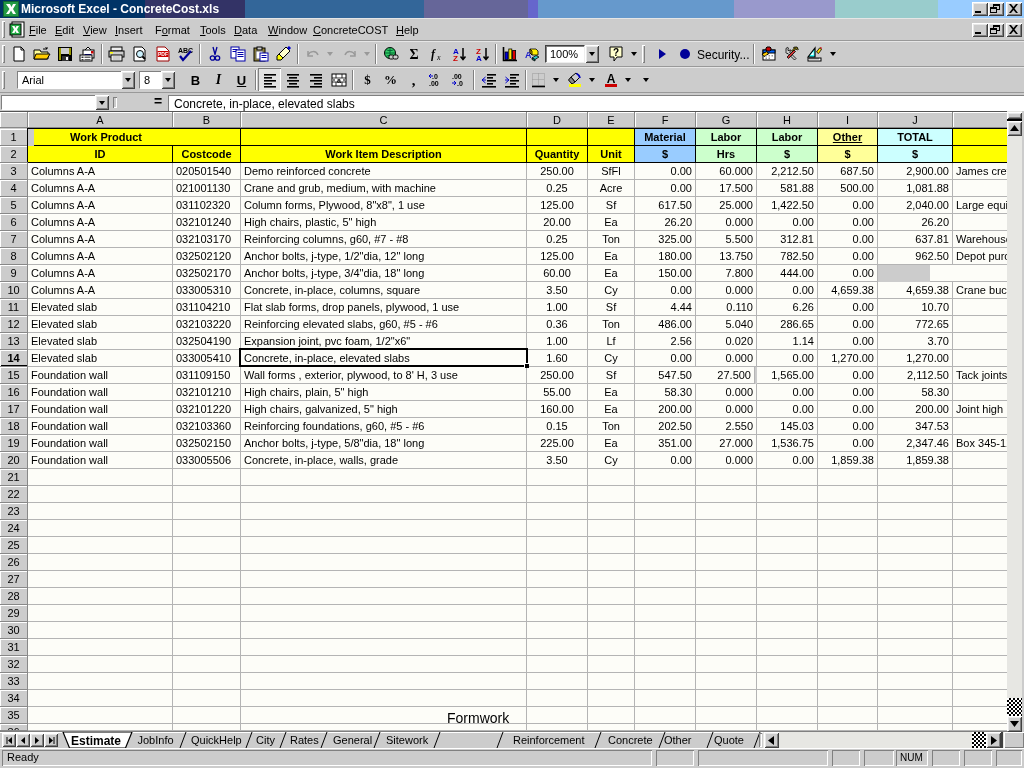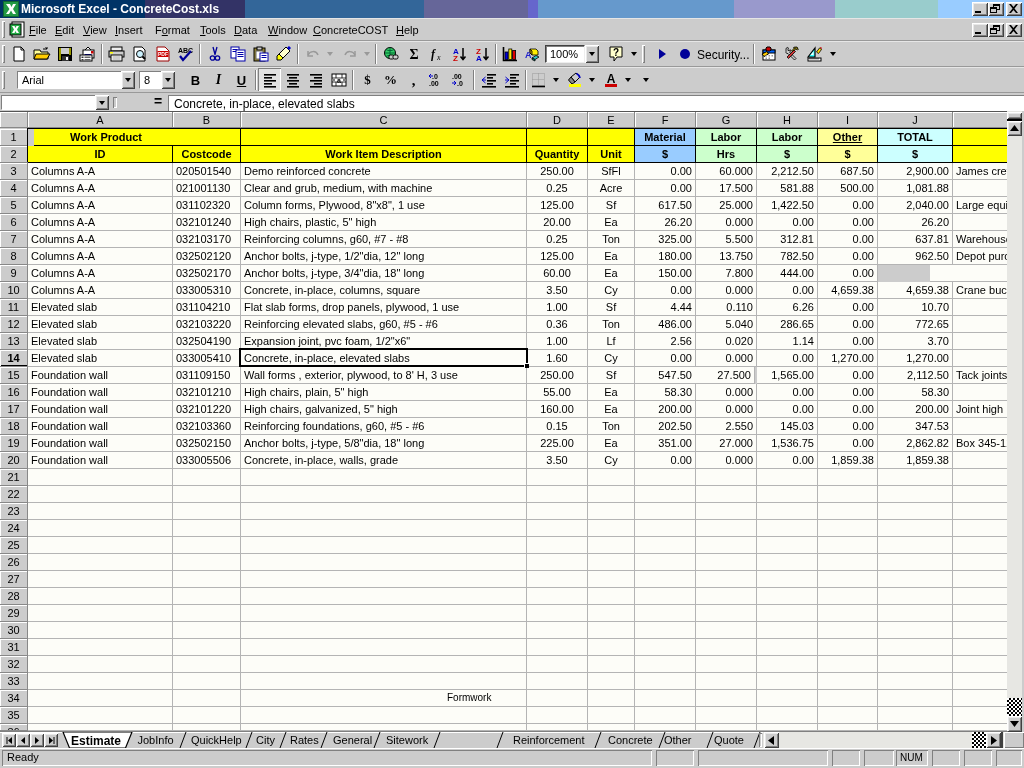--- a/index.html
+++ b/index.html
@@ -541,21 +541,21 @@
 <div class="cell ctr" style="left:527px;top:163px;width:61px;height:17px;">250.00</div>
 <div class="cell ctr" style="left:588px;top:163px;width:47px;height:17px;">SfFl</div>
 <div class="cell num" style="left:635px;top:163px;width:61px;height:17px;">0.00</div>
 <div class="cell num" style="left:696px;top:163px;width:61px;height:17px;">60.000</div>
 <div class="cell num" style="left:757px;top:163px;width:61px;height:17px;">2,212.50</div>
 <div class="cell num" style="left:818px;top:163px;width:60px;height:17px;">687.50</div>
 <div class="cell num" style="left:878px;top:163px;width:75px;height:17px;">2,900.00</div>
 <div class="cell lft" style="left:953px;top:163px;width:56px;height:17px;">James crew</div>
 <div class="cell lft" style="left:28px;top:180px;width:145px;height:17px;">Columns A-A</div>
 <div class="cell lft" style="left:173px;top:180px;width:68px;height:17px;">021001130</div>
-<div class="cell lft" style="left:241px;top:180px;width:286px;height:17px;">Clear and grub, medium, with machine</div>
+<div class="cell lft" style="left:241px;top:180px;width:286px;height:17px;">Crane and grub, medium, with machine</div>
 <div class="cell ctr" style="left:527px;top:180px;width:61px;height:17px;">0.25</div>
 <div class="cell ctr" style="left:588px;top:180px;width:47px;height:17px;">Acre</div>
 <div class="cell num" style="left:635px;top:180px;width:61px;height:17px;">0.00</div>
 <div class="cell num" style="left:696px;top:180px;width:61px;height:17px;">17.500</div>
 <div class="cell num" style="left:757px;top:180px;width:61px;height:17px;">581.88</div>
 <div class="cell num" style="left:818px;top:180px;width:60px;height:17px;">500.00</div>
 <div class="cell num" style="left:878px;top:180px;width:75px;height:17px;">1,081.88</div>
 <div class="cell lft" style="left:953px;top:180px;width:56px;height:17px;"></div>
 <div class="cell lft" style="left:28px;top:197px;width:145px;height:17px;">Columns A-A</div>
 <div class="cell lft" style="left:173px;top:197px;width:68px;height:17px;">031102320</div>
@@ -713,21 +713,21 @@
 <div class="cell lft" style="left:953px;top:418px;width:56px;height:17px;"></div>
 <div class="cell lft" style="left:28px;top:435px;width:145px;height:17px;">Foundation wall</div>
 <div class="cell lft" style="left:173px;top:435px;width:68px;height:17px;">032502150</div>
 <div class="cell lft" style="left:241px;top:435px;width:286px;height:17px;">Anchor bolts, j-type, 5/8"dia, 18" long</div>
 <div class="cell ctr" style="left:527px;top:435px;width:61px;height:17px;">225.00</div>
 <div class="cell ctr" style="left:588px;top:435px;width:47px;height:17px;">Ea</div>
 <div class="cell num" style="left:635px;top:435px;width:61px;height:17px;">351.00</div>
 <div class="cell num" style="left:696px;top:435px;width:61px;height:17px;">27.000</div>
 <div class="cell num" style="left:757px;top:435px;width:61px;height:17px;">1,536.75</div>
 <div class="cell num" style="left:818px;top:435px;width:60px;height:17px;">0.00</div>
-<div class="cell num" style="left:878px;top:435px;width:75px;height:17px;">2,862.82</div>
+<div class="cell num" style="left:878px;top:435px;width:75px;height:17px;">2,347.46</div>
 <div class="cell lft" style="left:953px;top:435px;width:56px;height:17px;">Box 345-12</div>
 <div class="cell lft" style="left:28px;top:452px;width:145px;height:17px;">Foundation wall</div>
 <div class="cell lft" style="left:173px;top:452px;width:68px;height:17px;">033005506</div>
 <div class="cell lft" style="left:241px;top:452px;width:286px;height:17px;">Concrete, in-place, walls, grade</div>
 <div class="cell ctr" style="left:527px;top:452px;width:61px;height:17px;">3.50</div>
 <div class="cell ctr" style="left:588px;top:452px;width:47px;height:17px;">Cy</div>
 <div class="cell num" style="left:635px;top:452px;width:61px;height:17px;">0.00</div>
 <div class="cell num" style="left:696px;top:452px;width:61px;height:17px;">0.000</div>
 <div class="cell num" style="left:757px;top:452px;width:61px;height:17px;">0.00</div>
 <div class="cell num" style="left:818px;top:452px;width:60px;height:17px;">1,859.38</div>
@@ -971,21 +971,21 @@
     <path d="M8 0 L2 16" stroke="#000"></path>
   </svg>
 <span class="abs" style="left:333px;top:734px;font-size:11px">General</span>
 <svg class="abs" style="left:372px;top:732px" width="10" height="16" viewBox="0 0 10 16">
     <path d="M8 0 L2 16" stroke="#000"></path>
   </svg>
 <span class="abs" style="left:386px;top:734px;font-size:11px">Sitework</span>
 <svg class="abs" style="left:432px;top:732px" width="10" height="16" viewBox="0 0 10 16">
     <path d="M8 0 L2 16" stroke="#000"></path>
   </svg>
-<span class="abs" style="left:447px;top:692px;font-size:10px">Formwork</span>
+<span class="abs" style="left:447px;top:710px;font-size:14px">Formwork</span>
 <svg class="abs" style="left:495px;top:732px" width="10" height="16" viewBox="0 0 10 16">
     <path d="M8 0 L2 16" stroke="#000"></path>
   </svg>
 <span class="abs" style="left:513px;top:734px;font-size:11px">Reinforcement</span>
 <svg class="abs" style="left:593px;top:732px" width="10" height="16" viewBox="0 0 10 16">
     <path d="M8 0 L2 16" stroke="#000"></path>
   </svg>
 <span class="abs" style="left:608px;top:734px;font-size:11px">Concrete</span>
 <svg class="abs" style="left:657px;top:732px" width="10" height="16" viewBox="0 0 10 16">
     <path d="M8 0 L2 16" stroke="#000"></path>

